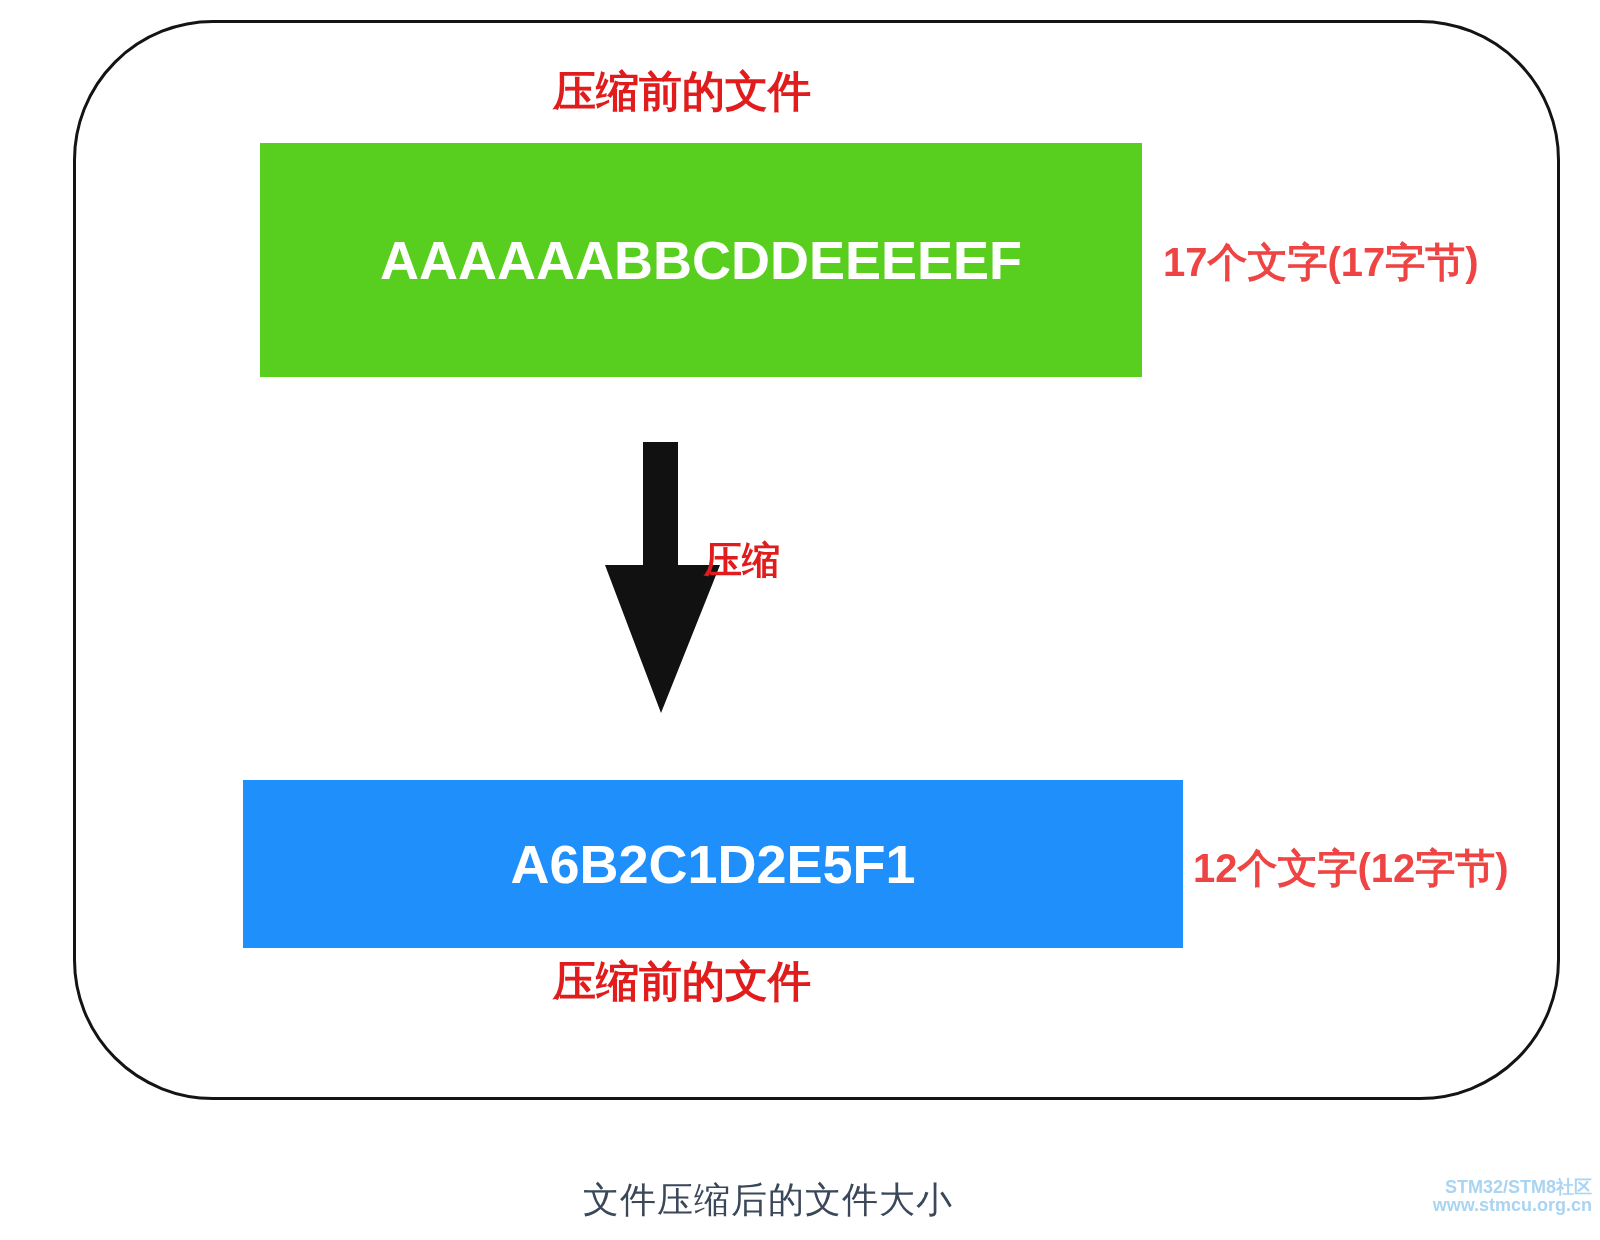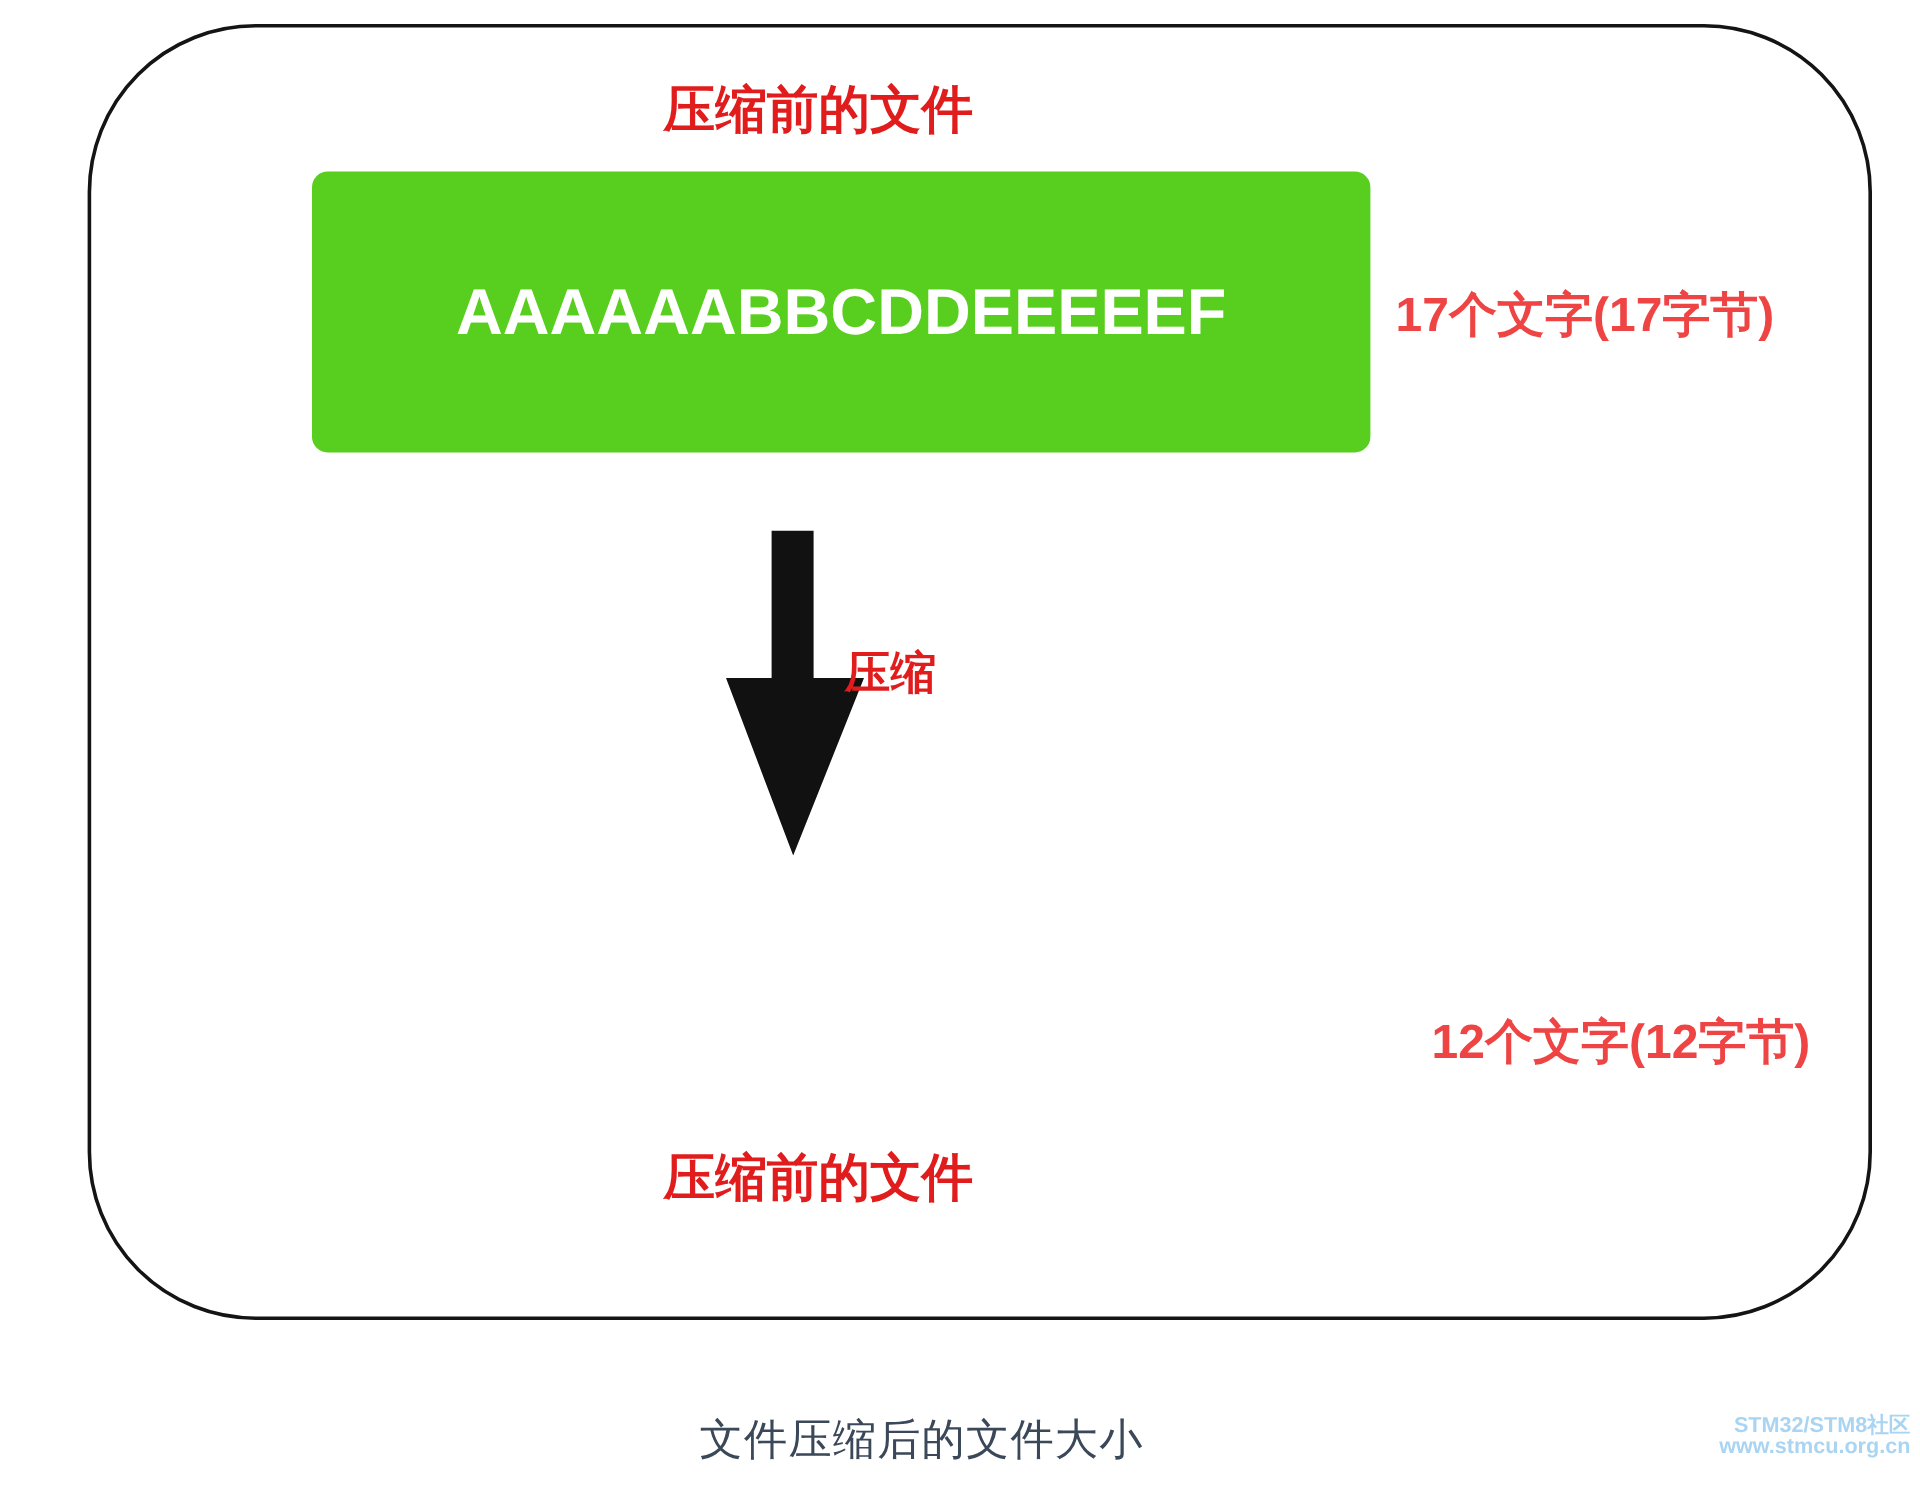--- a/index.html
+++ b/index.html
@@ -35,21 +35,20 @@
     color: #ffffff;
     font-weight: bold;
     font-size: 54px;
     letter-spacing: 0px;
     white-space: nowrap;
   }
   .box-green {
     left: 260px; top: 143px;
     width: 882px; height: 234px;
     background: #58ce1e;
-    border-radius: 13px;
   }
   .box-blue {
     left: 243px; top: 780px;
     width: 940px; height: 168px;
     background: #1f8ffb;
   }
   .side-label {
     position: absolute;
     color: #ef4444;
     font-weight: bold;
@@ -97,20 +96,23 @@
   </div>
 
   <div class="side-label side-before">17个文字(17字节)</div>
 
   <svg class="arrow" viewBox="0 0 115 271" xmlns="http://www.w3.org/2000/svg">
     <polygon points="38,0 73,0 73,123 115,123 56,271 0,123 38,123"></polygon>
   </svg>
 
   <div class="lbl red label-compress">压缩</div>
 
+  <div class="box box-blue">
+    <span>A6B2C1D2E5F1</span>
+  </div>
 
   <div class="side-label side-after">12个文字(12字节)</div>
 
   <div class="lbl red label-after">压缩前的文件</div>
 
   <div class="caption">文件压缩后的文件大小</div>
 
   <div class="watermark">
     <div>STM32/STM8社区</div>
     <div>www.stmcu.org.cn</div>

